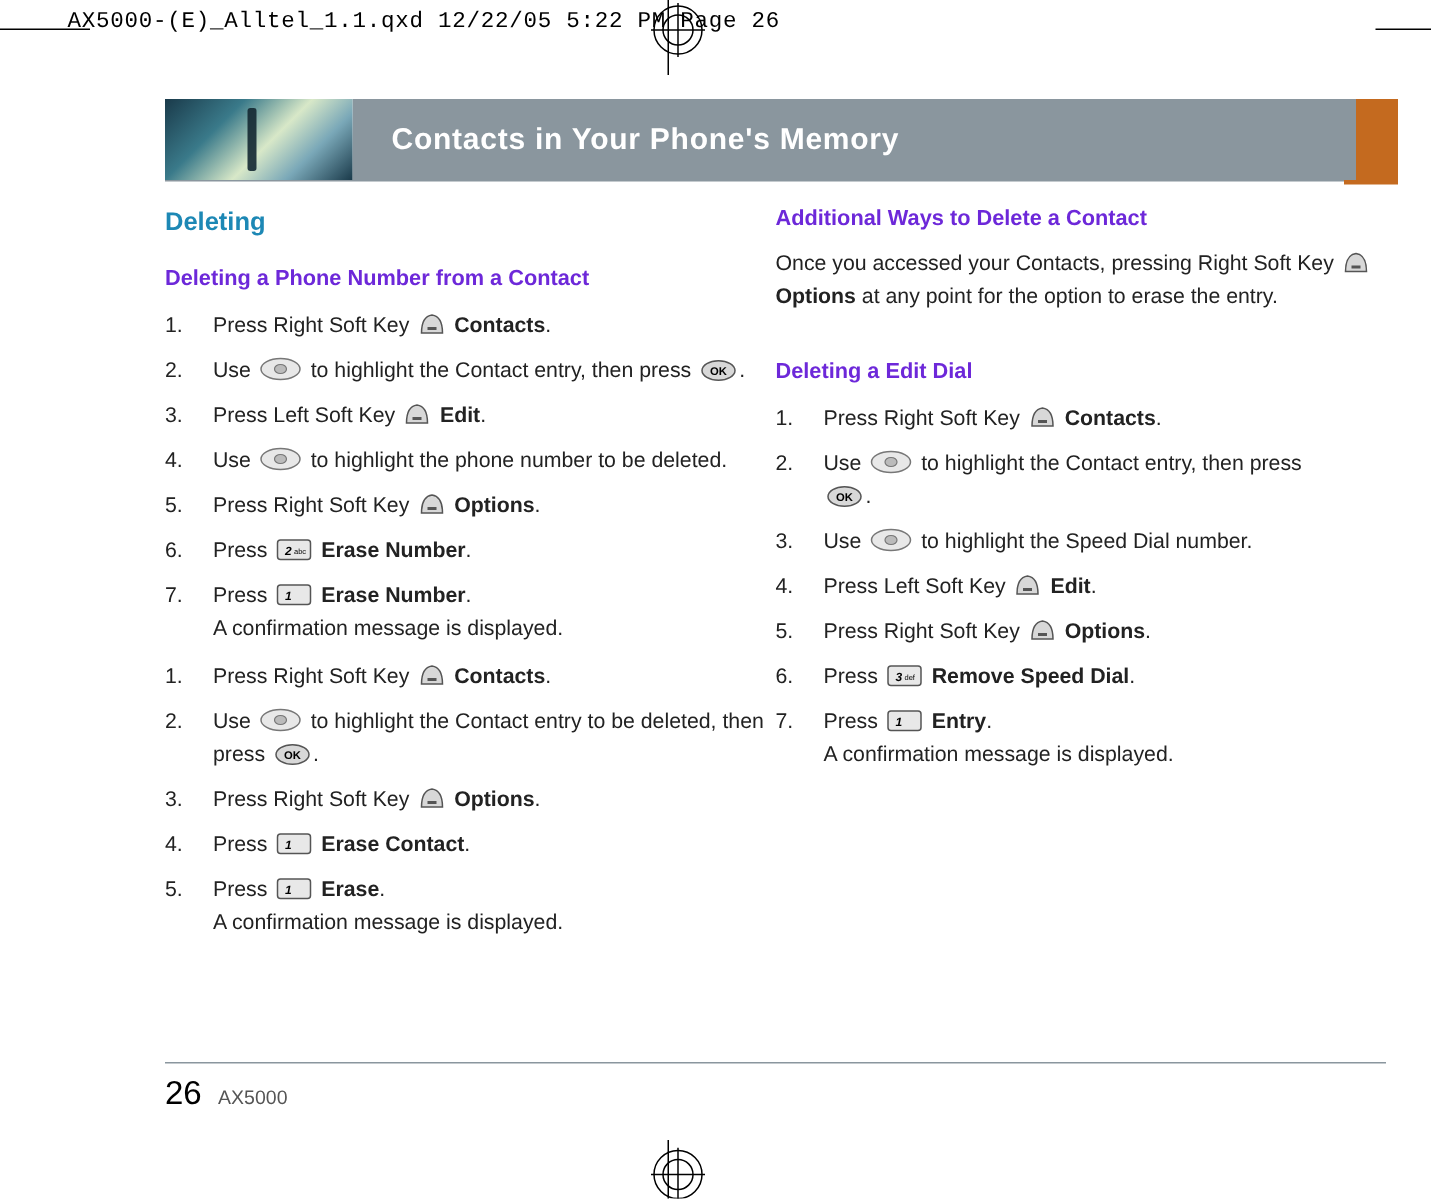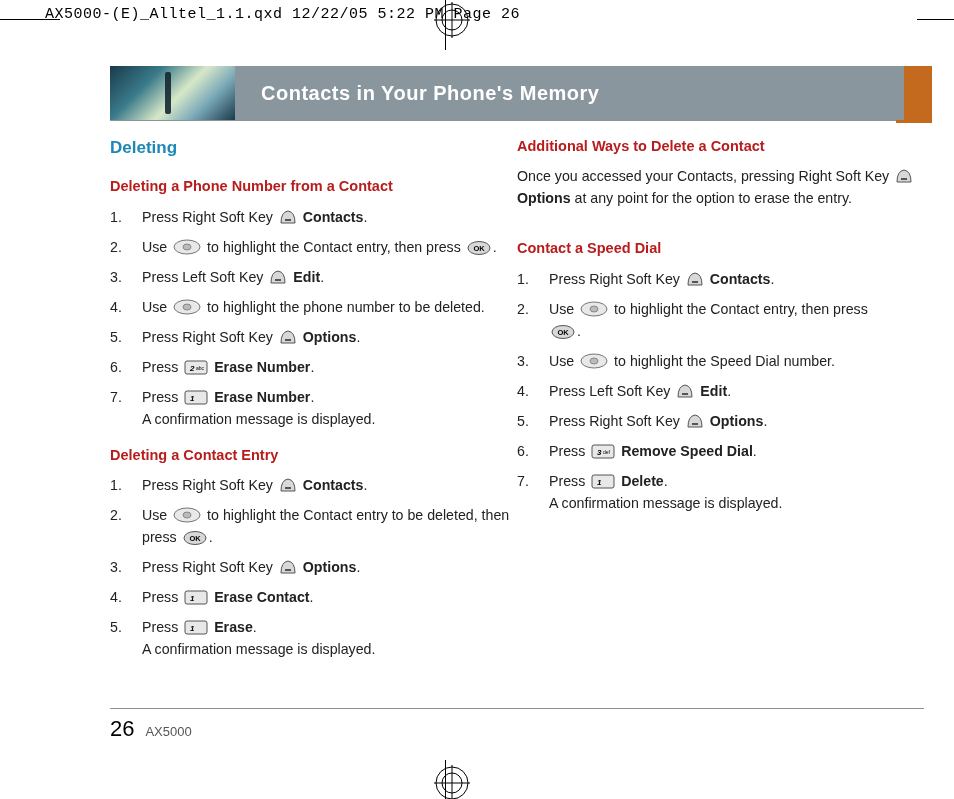--- a/index.html
+++ b/index.html
@@ -18,21 +18,21 @@
      linear-gradient(135deg,#1a3a4a 0%,#3a7a8a 30%,#d8e8c8 55%,#7aa8b8 75%,#1a3a4a 100%);
      position:relative;overflow:hidden;}
   .photo::after{content:"";position:absolute;left:55px;top:6px;width:6px;height:42px;background:rgba(20,40,50,0.9);border-radius:2px;}
   .band-title{flex:1;background:#8a969e;color:#fff;font-weight:700;font-size:20px;letter-spacing:0.5px;display:flex;align-items:center;padding-left:26px;}
   .band-cap{width:28px;background:#c46a1f;}
   .rule{position:absolute;left:110px;top:120px;right:22px;height:1px;background:#8a969e;}
   .rule::after{content:"";position:absolute;right:0;top:0;width:36px;height:3px;background:#c46a1f;}
   .cols{position:absolute;left:110px;top:135px;right:30px;bottom:90px;display:flex;font-size:14.2px;line-height:1.55;color:#222;}
   .col{flex:1;min-width:0;}
   h2.sec{color:#1d88b5;font-size:17px;font-weight:700;margin:0 0 10px 0;}
-  h3.sub{font-size:14.5px;font-weight:700;margin:14px 0 8px 0;color:#b91c1c;}
+  h3.sub{font-size:14.5px;font-weight:700;margin:14px 0 8px 0;color:#6d28d9;}
   ol.steps{list-style:none;margin:0 0 10px 0;padding:0;}
   ol.steps>li{display:flex;gap:14px;margin-bottom:8px;}
   ol.steps>li>.n{flex:0 0 18px;}
   ol.steps>li>.t{flex:1;}
   b{font-weight:700;}
   .ic{display:inline-block;vertical-align:-3px;margin:0 2px;}
   .ic svg{display:block;}
   .footer-rule{position:absolute;left:110px;right:30px;top:708px;height:0;border-top:1px solid #8a969e;}
   .footer{position:absolute;left:110px;top:716px;font-size:13px;color:#555;}
   .footer .pn{font-size:22px;color:#000;font-weight:400;margin-right:8px;}
@@ -137,21 +137,20 @@
           </li>
       <li>
             <span class="n">7.</span>
             <span class="t"><span>Press </span><span class="ic"><svg width="24" height="15">
                   <use href="#ic-key"></use>
                   <text x="6" y="11" font-size="8" font-weight="700" font-style="italic" fill="#000">1</text>
                 </svg></span><b> Erase Number</b>.<br><span>A confirmation message is displayed.</span></span>
           </li>
     </ol>
 
-    <h3 class="sub">Deleting a Contact Entry</h3>
     <ol class="steps">
       <li>
             <span class="n">1.</span>
             <span class="t"><span>Press Right Soft Key </span><span class="ic"><svg width="18" height="16">
                   <use href="#ic-softkey"></use>
                 </svg></span><b> Contacts</b>.</span>
           </li>
       <li>
             <span class="n">2.</span>
             <span class="t"><span>Use </span><span class="ic"><svg width="28" height="16">
@@ -184,21 +183,21 @@
   </div>
 
   <div class="col">
     <h3 class="sub" style="margin-top:0">Additional Ways to Delete a Contact</h3>
     <p style="margin:0 0 28px 0;">
       <span>Once you accessed your Contacts, pressing Right Soft Key </span><span class="ic"><svg width="18" height="16">
               <use href="#ic-softkey"></use>
             </svg></span><b> Options</b><span> at any point for the option to erase the entry.</span>
     </p>
 
-    <h3 class="sub">Contact a Speed Dial</h3>
+    <h3 class="sub">Deleting a Edit Dial</h3>
     <ol class="steps">
       <li>
             <span class="n">1.</span>
             <span class="t"><span>Press Right Soft Key </span><span class="ic"><svg width="18" height="16">
                   <use href="#ic-softkey"></use>
                 </svg></span><b> Contacts</b>.</span>
           </li>
       <li>
             <span class="n">2.</span>
             <span class="t"><span>Use </span><span class="ic"><svg width="28" height="16">
@@ -231,21 +230,21 @@
                   <use href="#ic-key"></use>
                   <text x="6" y="11" font-size="8" font-weight="700" font-style="italic" fill="#000">3</text>
                   <text x="12" y="10" font-size="5" fill="#000">def</text>
                 </svg></span><b> Remove Speed Dial</b>.</span>
           </li>
       <li>
             <span class="n">7.</span>
             <span class="t"><span>Press </span><span class="ic"><svg width="24" height="15">
                   <use href="#ic-key"></use>
                   <text x="6" y="11" font-size="8" font-weight="700" font-style="italic" fill="#000">1</text>
-                </svg></span><b> Delete</b>.<br><span>A confirmation message is displayed.</span></span>
+                </svg></span><b> Entry</b>.<br><span>A confirmation message is displayed.</span></span>
           </li>
     </ol>
   </div>
 </div>
 
 <div class="footer-rule"></div>
 <div class="footer">
   <span class="pn">26</span>
   <span>AX5000</span>
 </div>

